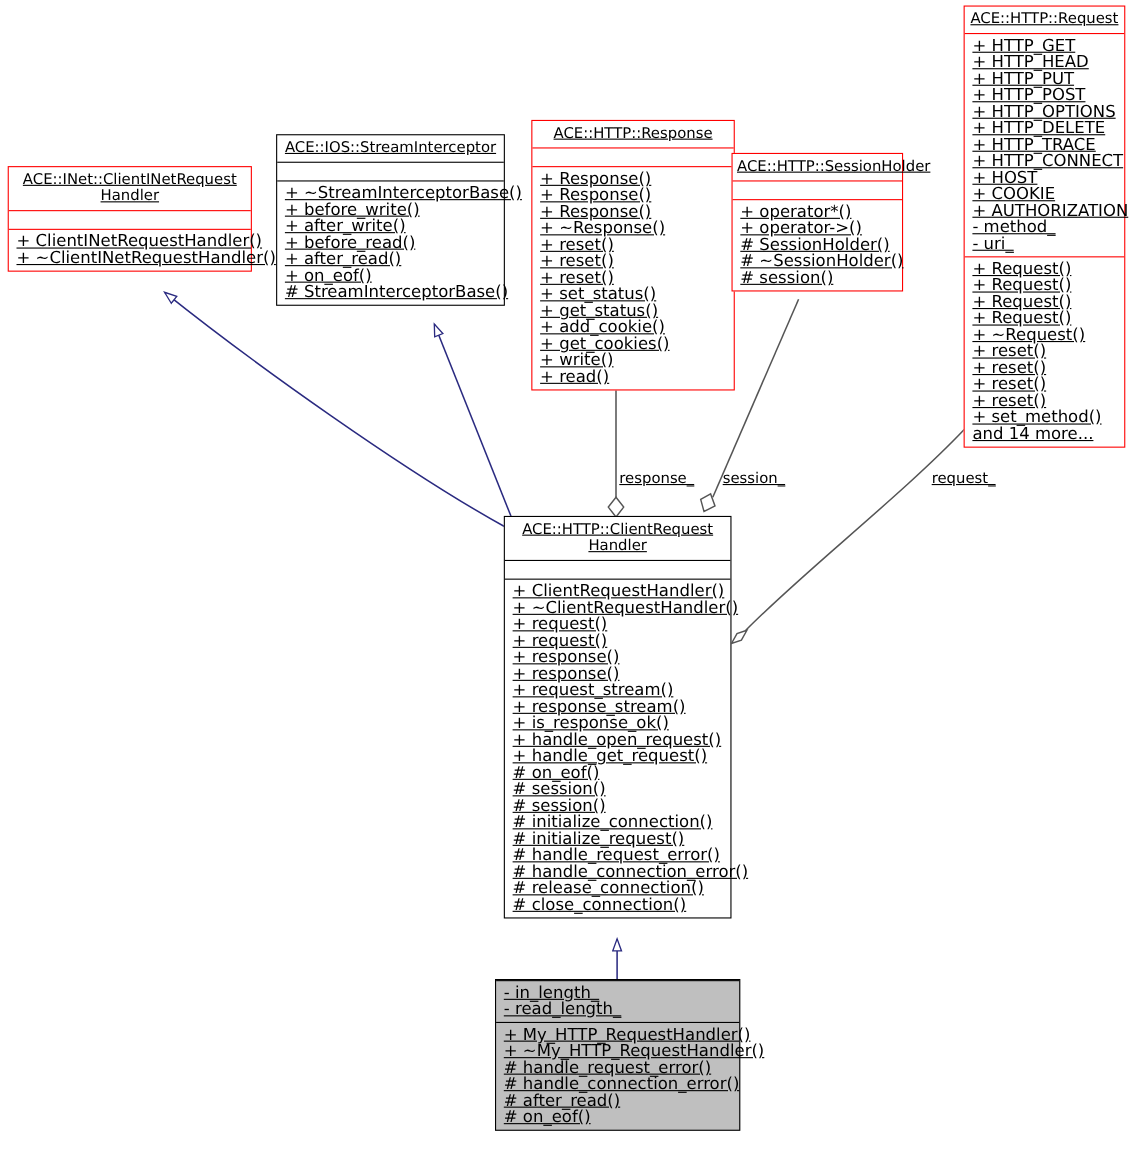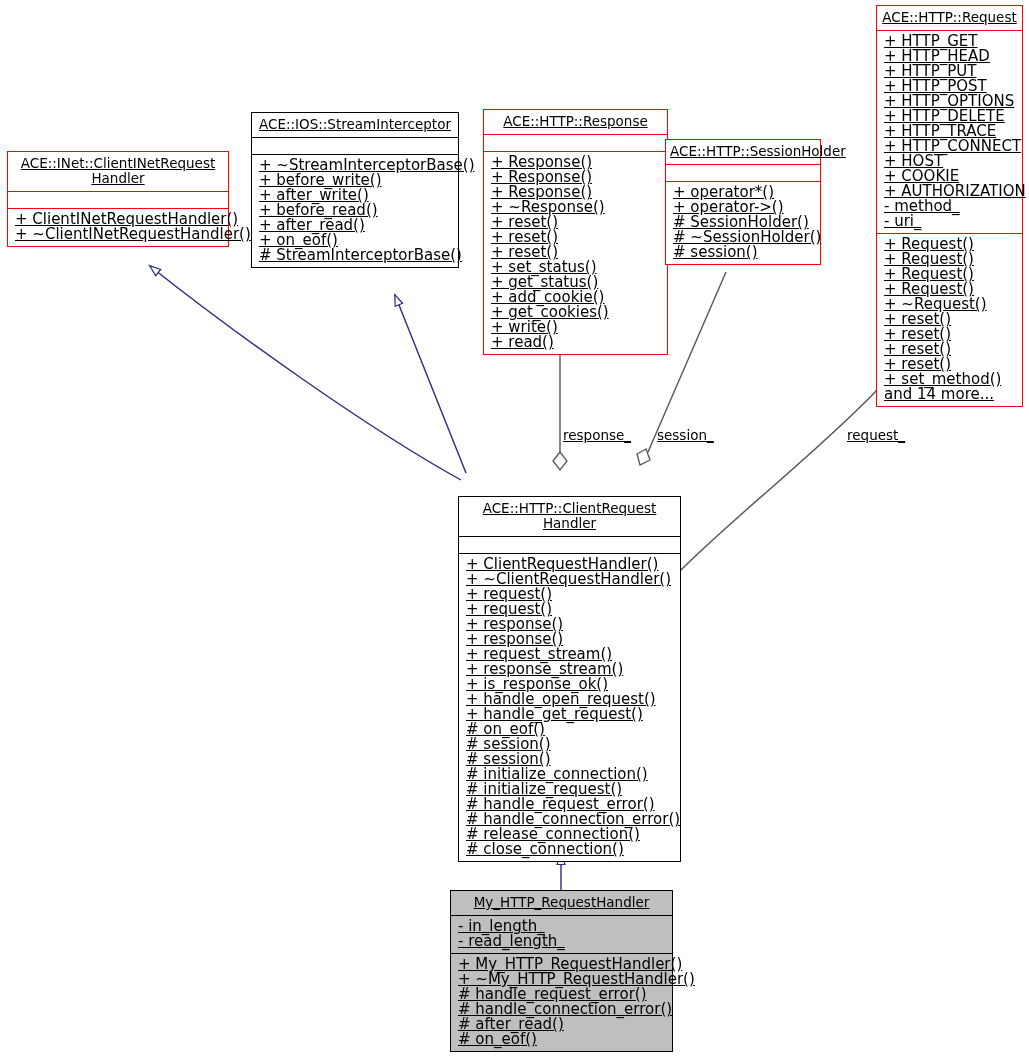--- a/index.html
+++ b/index.html
@@ -127,21 +127,21 @@
 Handler</div>
     <div class="node-sep"></div>
     <div class="node-compartment empty"></div>
     <div class="node-sep"></div>
     <div class="node-compartment">
       <div class="member">+ ClientINetRequestHandler()</div>
       <div class="member">+ ~ClientINetRequestHandler()</div>
     </div>
   </div>
 
-  <div class="uml-node" style="left:251px; top:112px; width:208px;">
+  <div class="uml-node" style="left:251px; top:122px; width:208px;">
     <div class="node-title">ACE::IOS::StreamInterceptor</div>
     <div class="node-sep"></div>
     <div class="node-compartment empty"></div>
     <div class="node-sep"></div>
     <div class="node-compartment">
       <div class="member">+ ~StreamInterceptorBase()</div>
       <div class="member">+ before_write()</div>
       <div class="member">+ after_write()</div>
       <div class="member">+ before_read()</div>
       <div class="member">+ after_read()</div>
@@ -213,21 +213,21 @@
       <div class="member">+ ~Request()</div>
       <div class="member">+ reset()</div>
       <div class="member">+ reset()</div>
       <div class="member">+ reset()</div>
       <div class="member">+ reset()</div>
       <div class="member">+ set_method()</div>
       <div class="member">and 14 more...</div>
     </div>
   </div>
 
-  <div class="uml-node" style="left:458px; top:469px; width:223px;margin-top:27px;">
+  <div class="uml-node" style="left:458px; top:469px; width:207px;">
     <div class="node-title">ACE::HTTP::ClientRequest
 Handler</div>
     <div class="node-sep"></div>
     <div class="node-compartment empty"></div>
     <div class="node-sep"></div>
     <div class="node-compartment">
       <div class="member">+ ClientRequestHandler()</div>
       <div class="member">+ ~ClientRequestHandler()</div>
       <div class="member">+ request()</div>
       <div class="member">+ request()</div>
@@ -244,21 +244,20 @@
       <div class="member"># initialize_connection()</div>
       <div class="member"># initialize_request()</div>
       <div class="member"># handle_request_error()</div>
       <div class="member"># handle_connection_error()</div>
       <div class="member"># release_connection()</div>
       <div class="member"># close_connection()</div>
     </div>
   </div>
 
   <div class="uml-node gray" style="left:450px; top:890px; width:223px;">
-    <div class="node-title">My_HTTP_RequestHandler</div>
     <div class="node-sep"></div>
     <div class="node-compartment">
       <div class="member">- in_length_</div>
       <div class="member">- read_length_</div>
     </div>
     <div class="node-sep"></div>
     <div class="node-compartment">
       <div class="member">+ My_HTTP_RequestHandler()</div>
       <div class="member">+ ~My_HTTP_RequestHandler()</div>
       <div class="member"># handle_request_error()</div>

